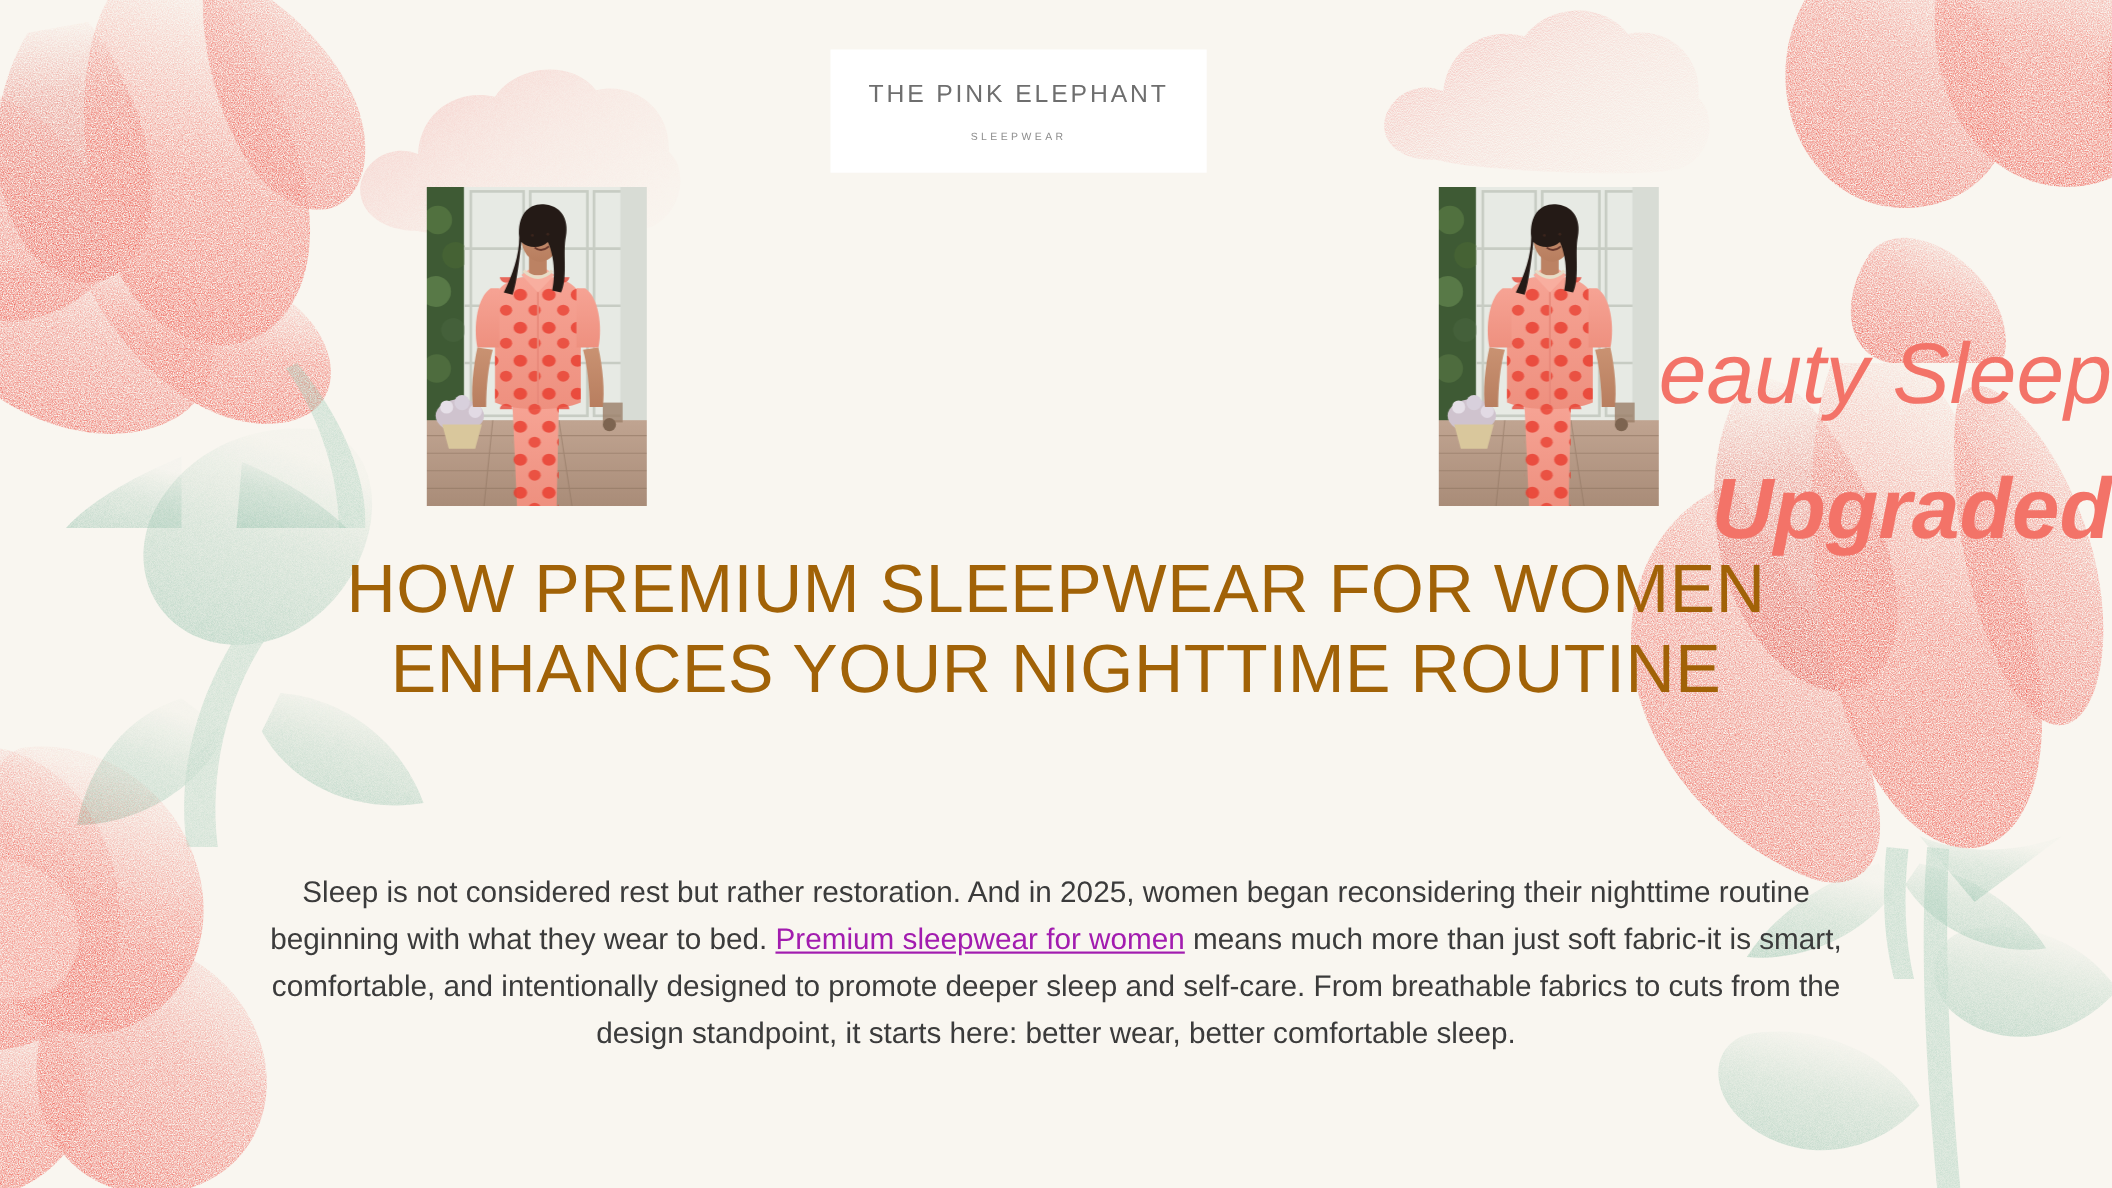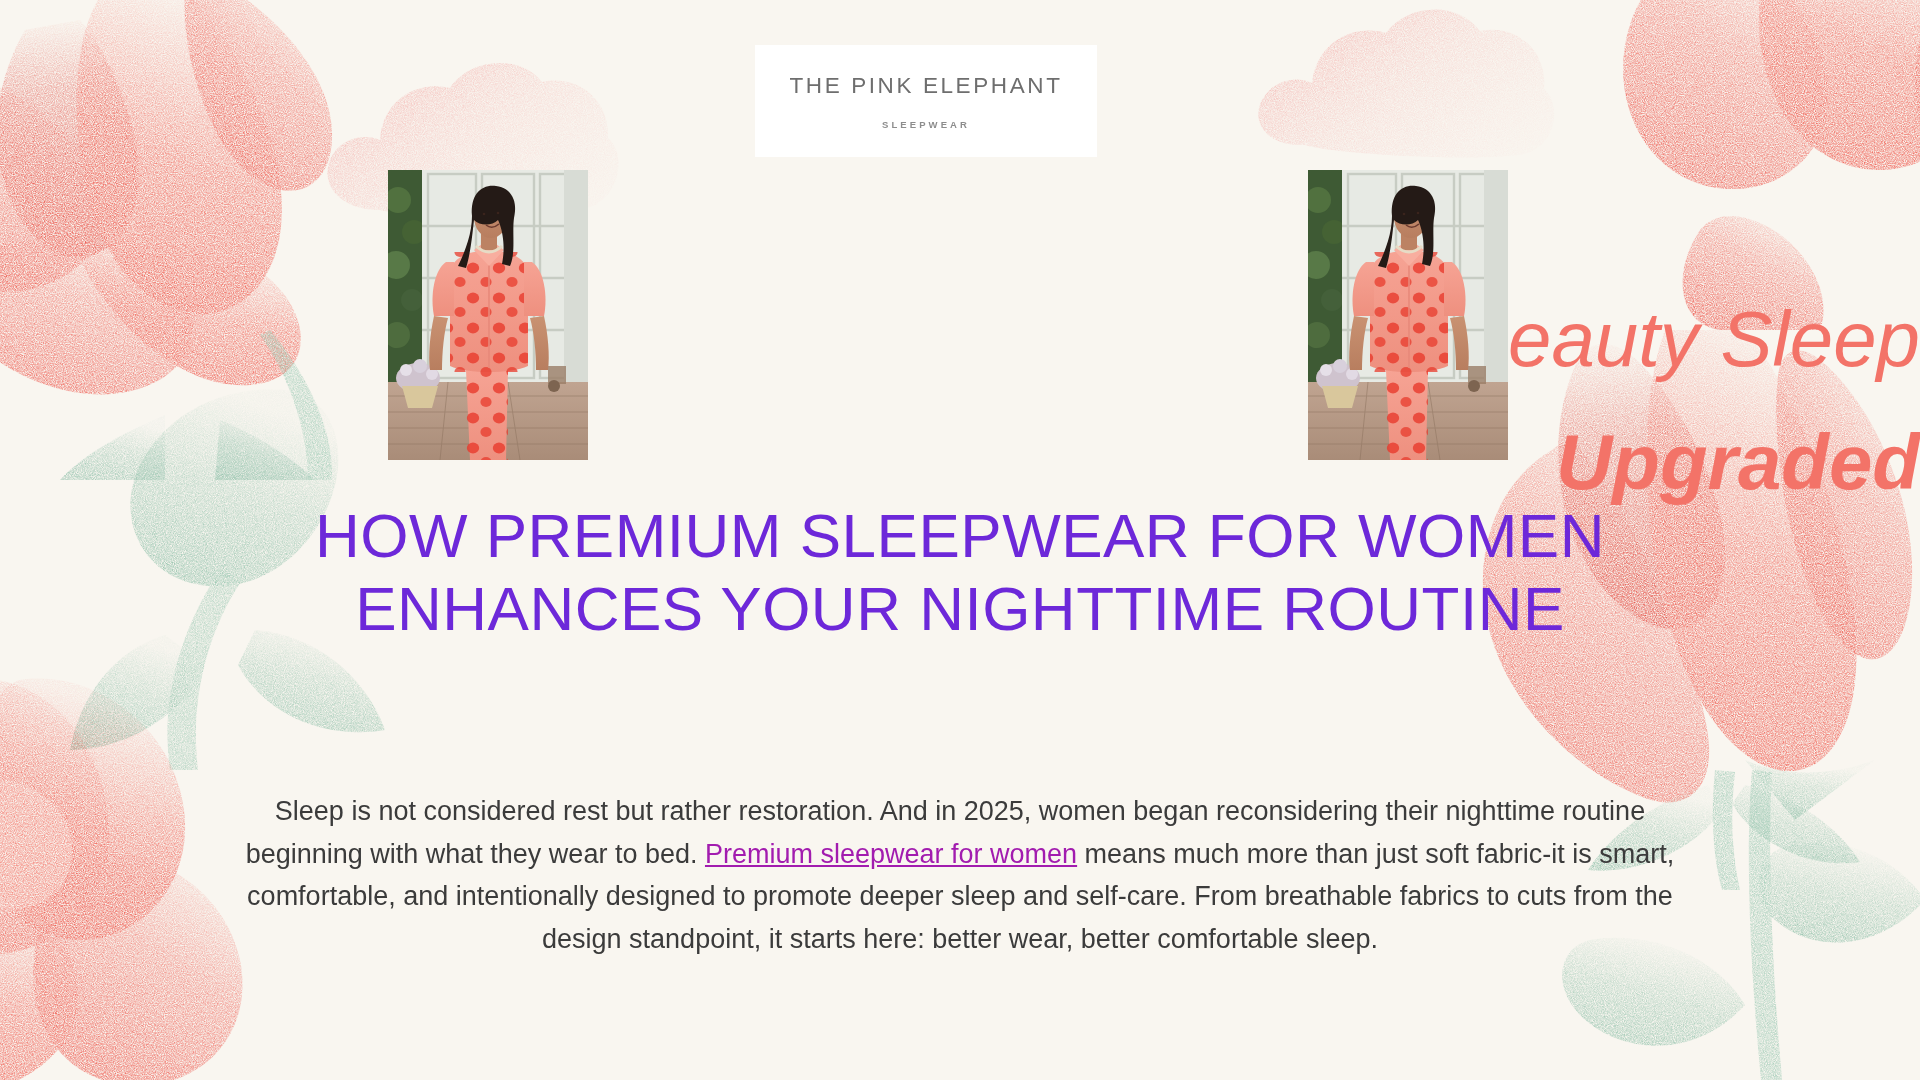--- a/index.html
+++ b/index.html
@@ -30,21 +30,21 @@
     letter-spacing:2.6px;
     color:#6E6E6E;
     font-weight:400;
     white-space:nowrap;
   }
   #logo-sub {
     margin-top:20px;
     font-size:9.5px;
     letter-spacing:3.1px;
     color:#8D8D8D;
-    font-weight:700;
+    font-weight:400;
   }
 
   
   .photo {
     position:absolute;
     width:200px; height:290px;
     overflow:hidden;
     z-index:11;
     background:#cdd2cc;
   }
@@ -69,21 +69,21 @@
   #hero-title .l2 { display:block;font-weight:bold; }
 
   
   #headline {
     position:absolute;
     left:230px; top:500px;
     width:1460px;
     text-align:center;
     font-size:62px;
     font-weight:400;
-    color:#6d28d9;
+    color:#a16207;
     line-height:1.17;
     letter-spacing:0.5px;
     z-index:10;
   }
 
   
   #body-copy {
     position:absolute;
     left:230px; top:790px;
     width:1460px;

